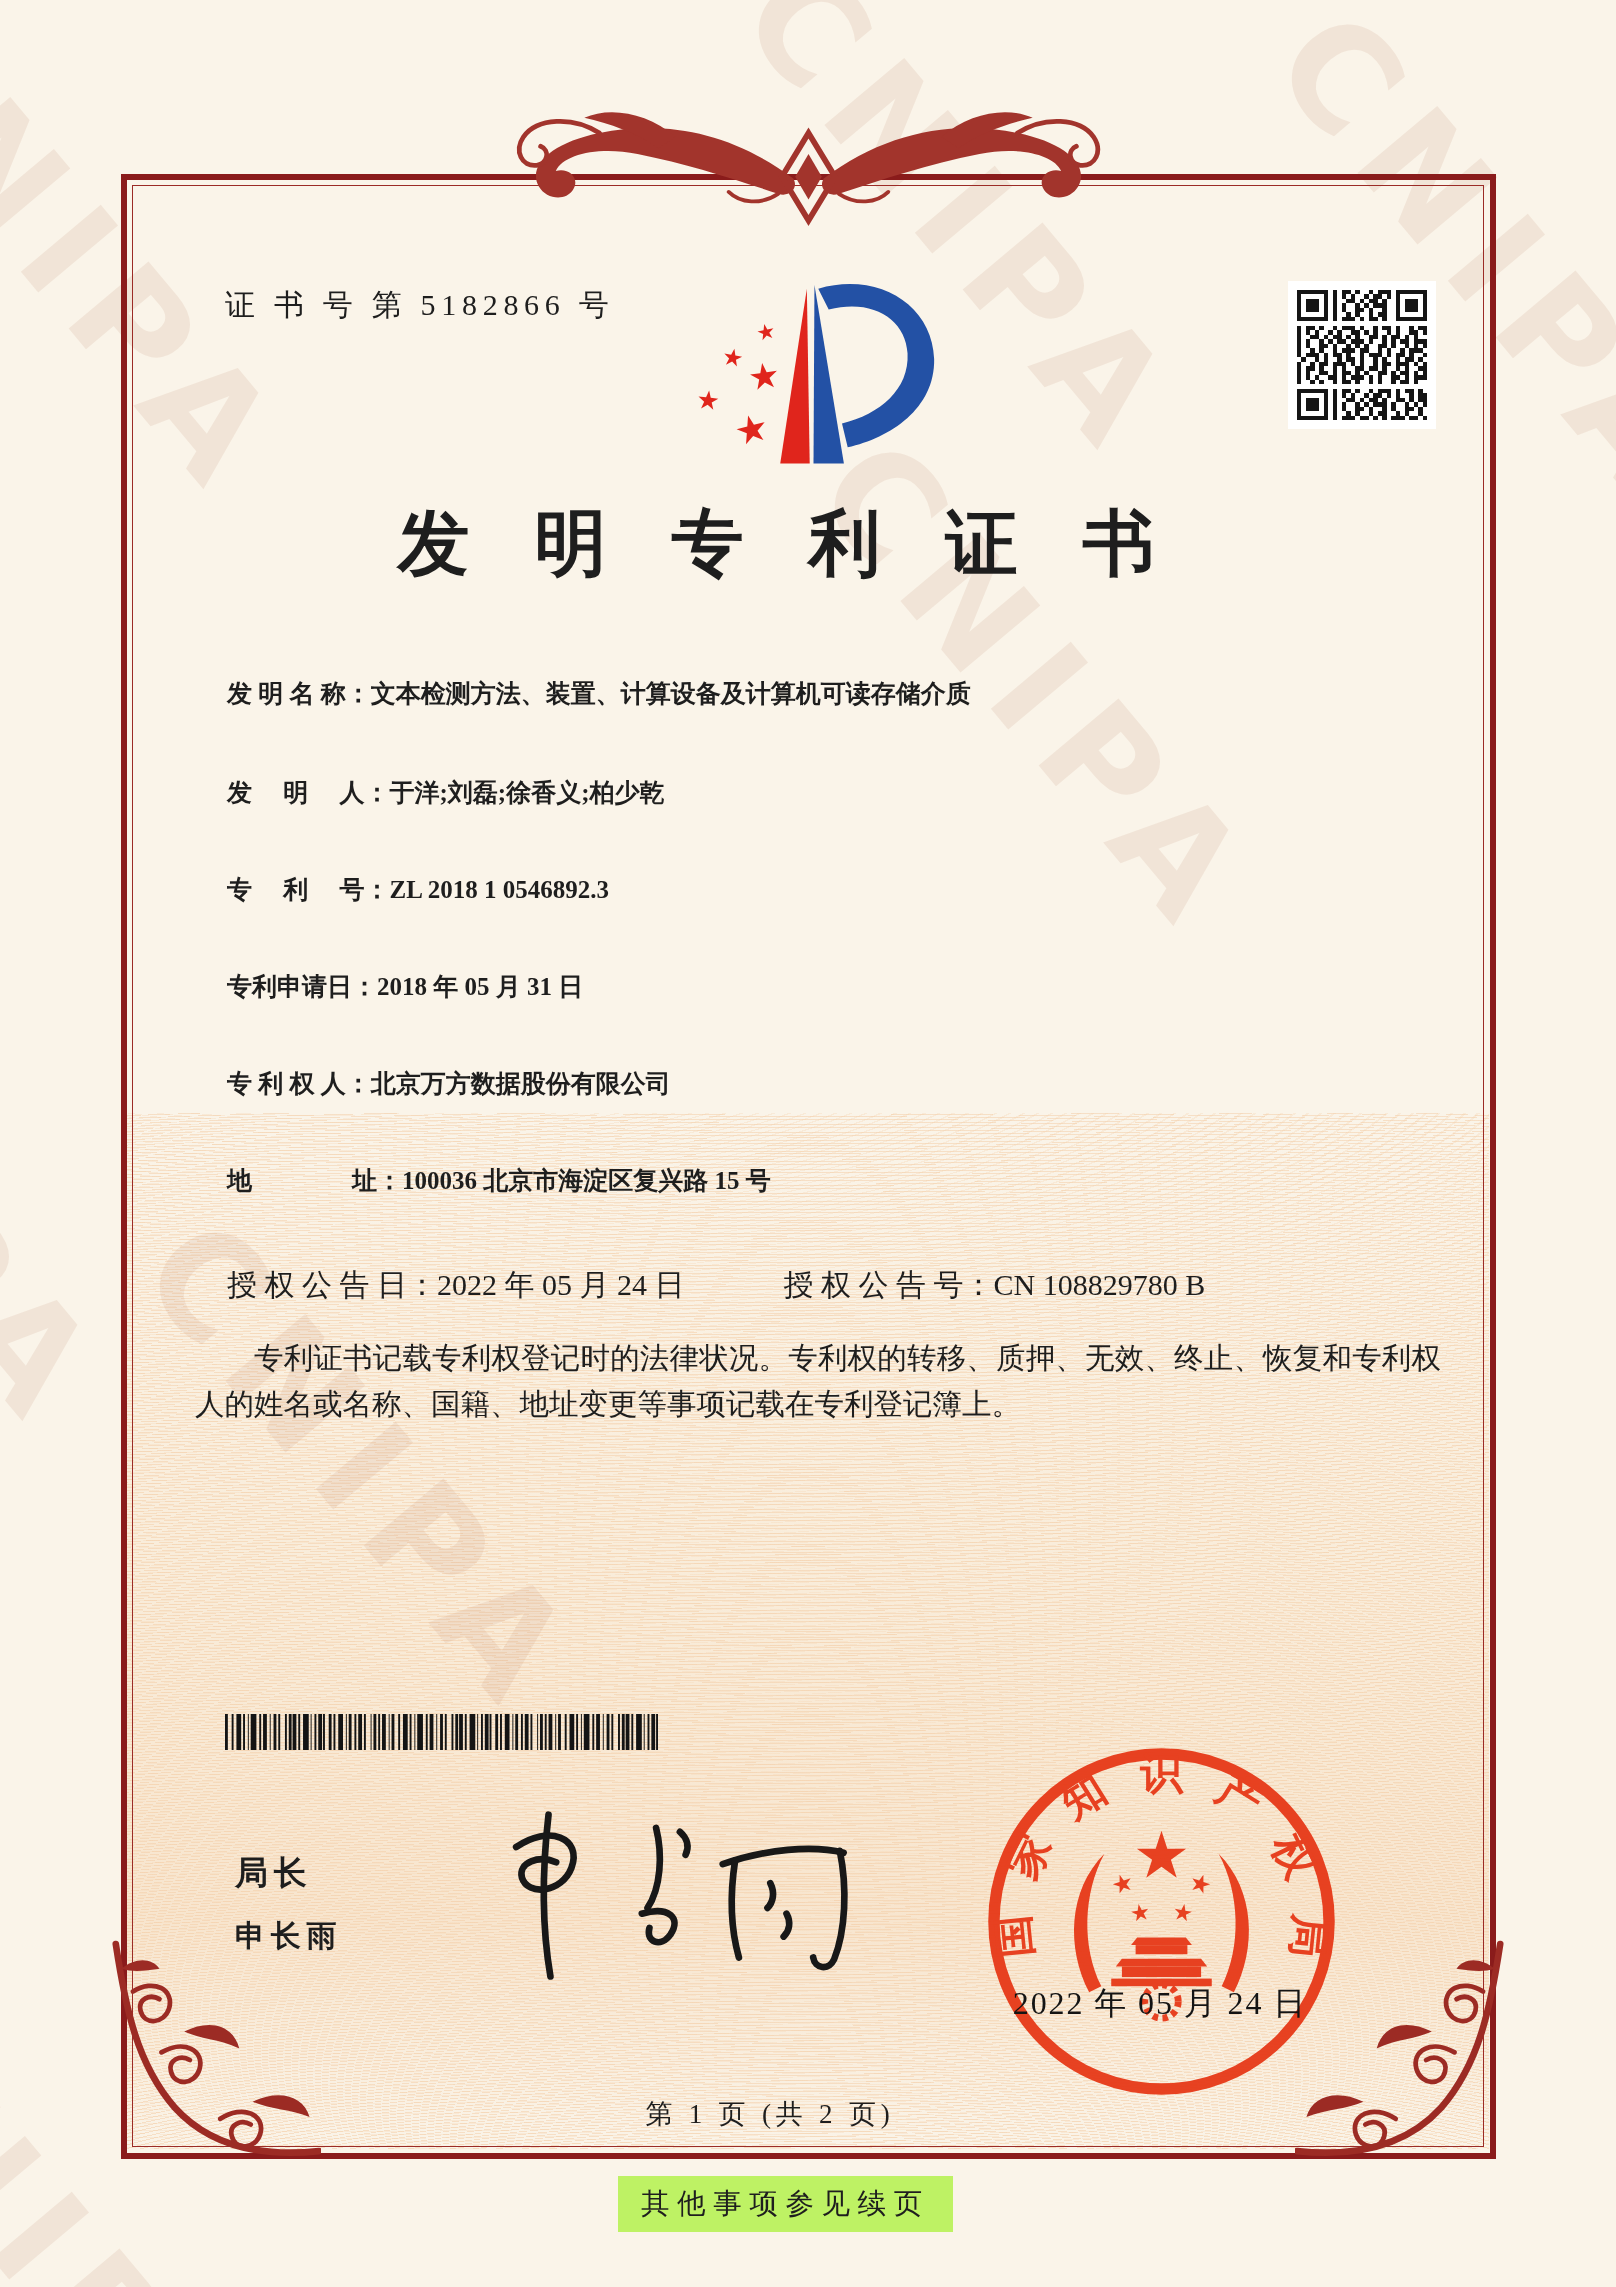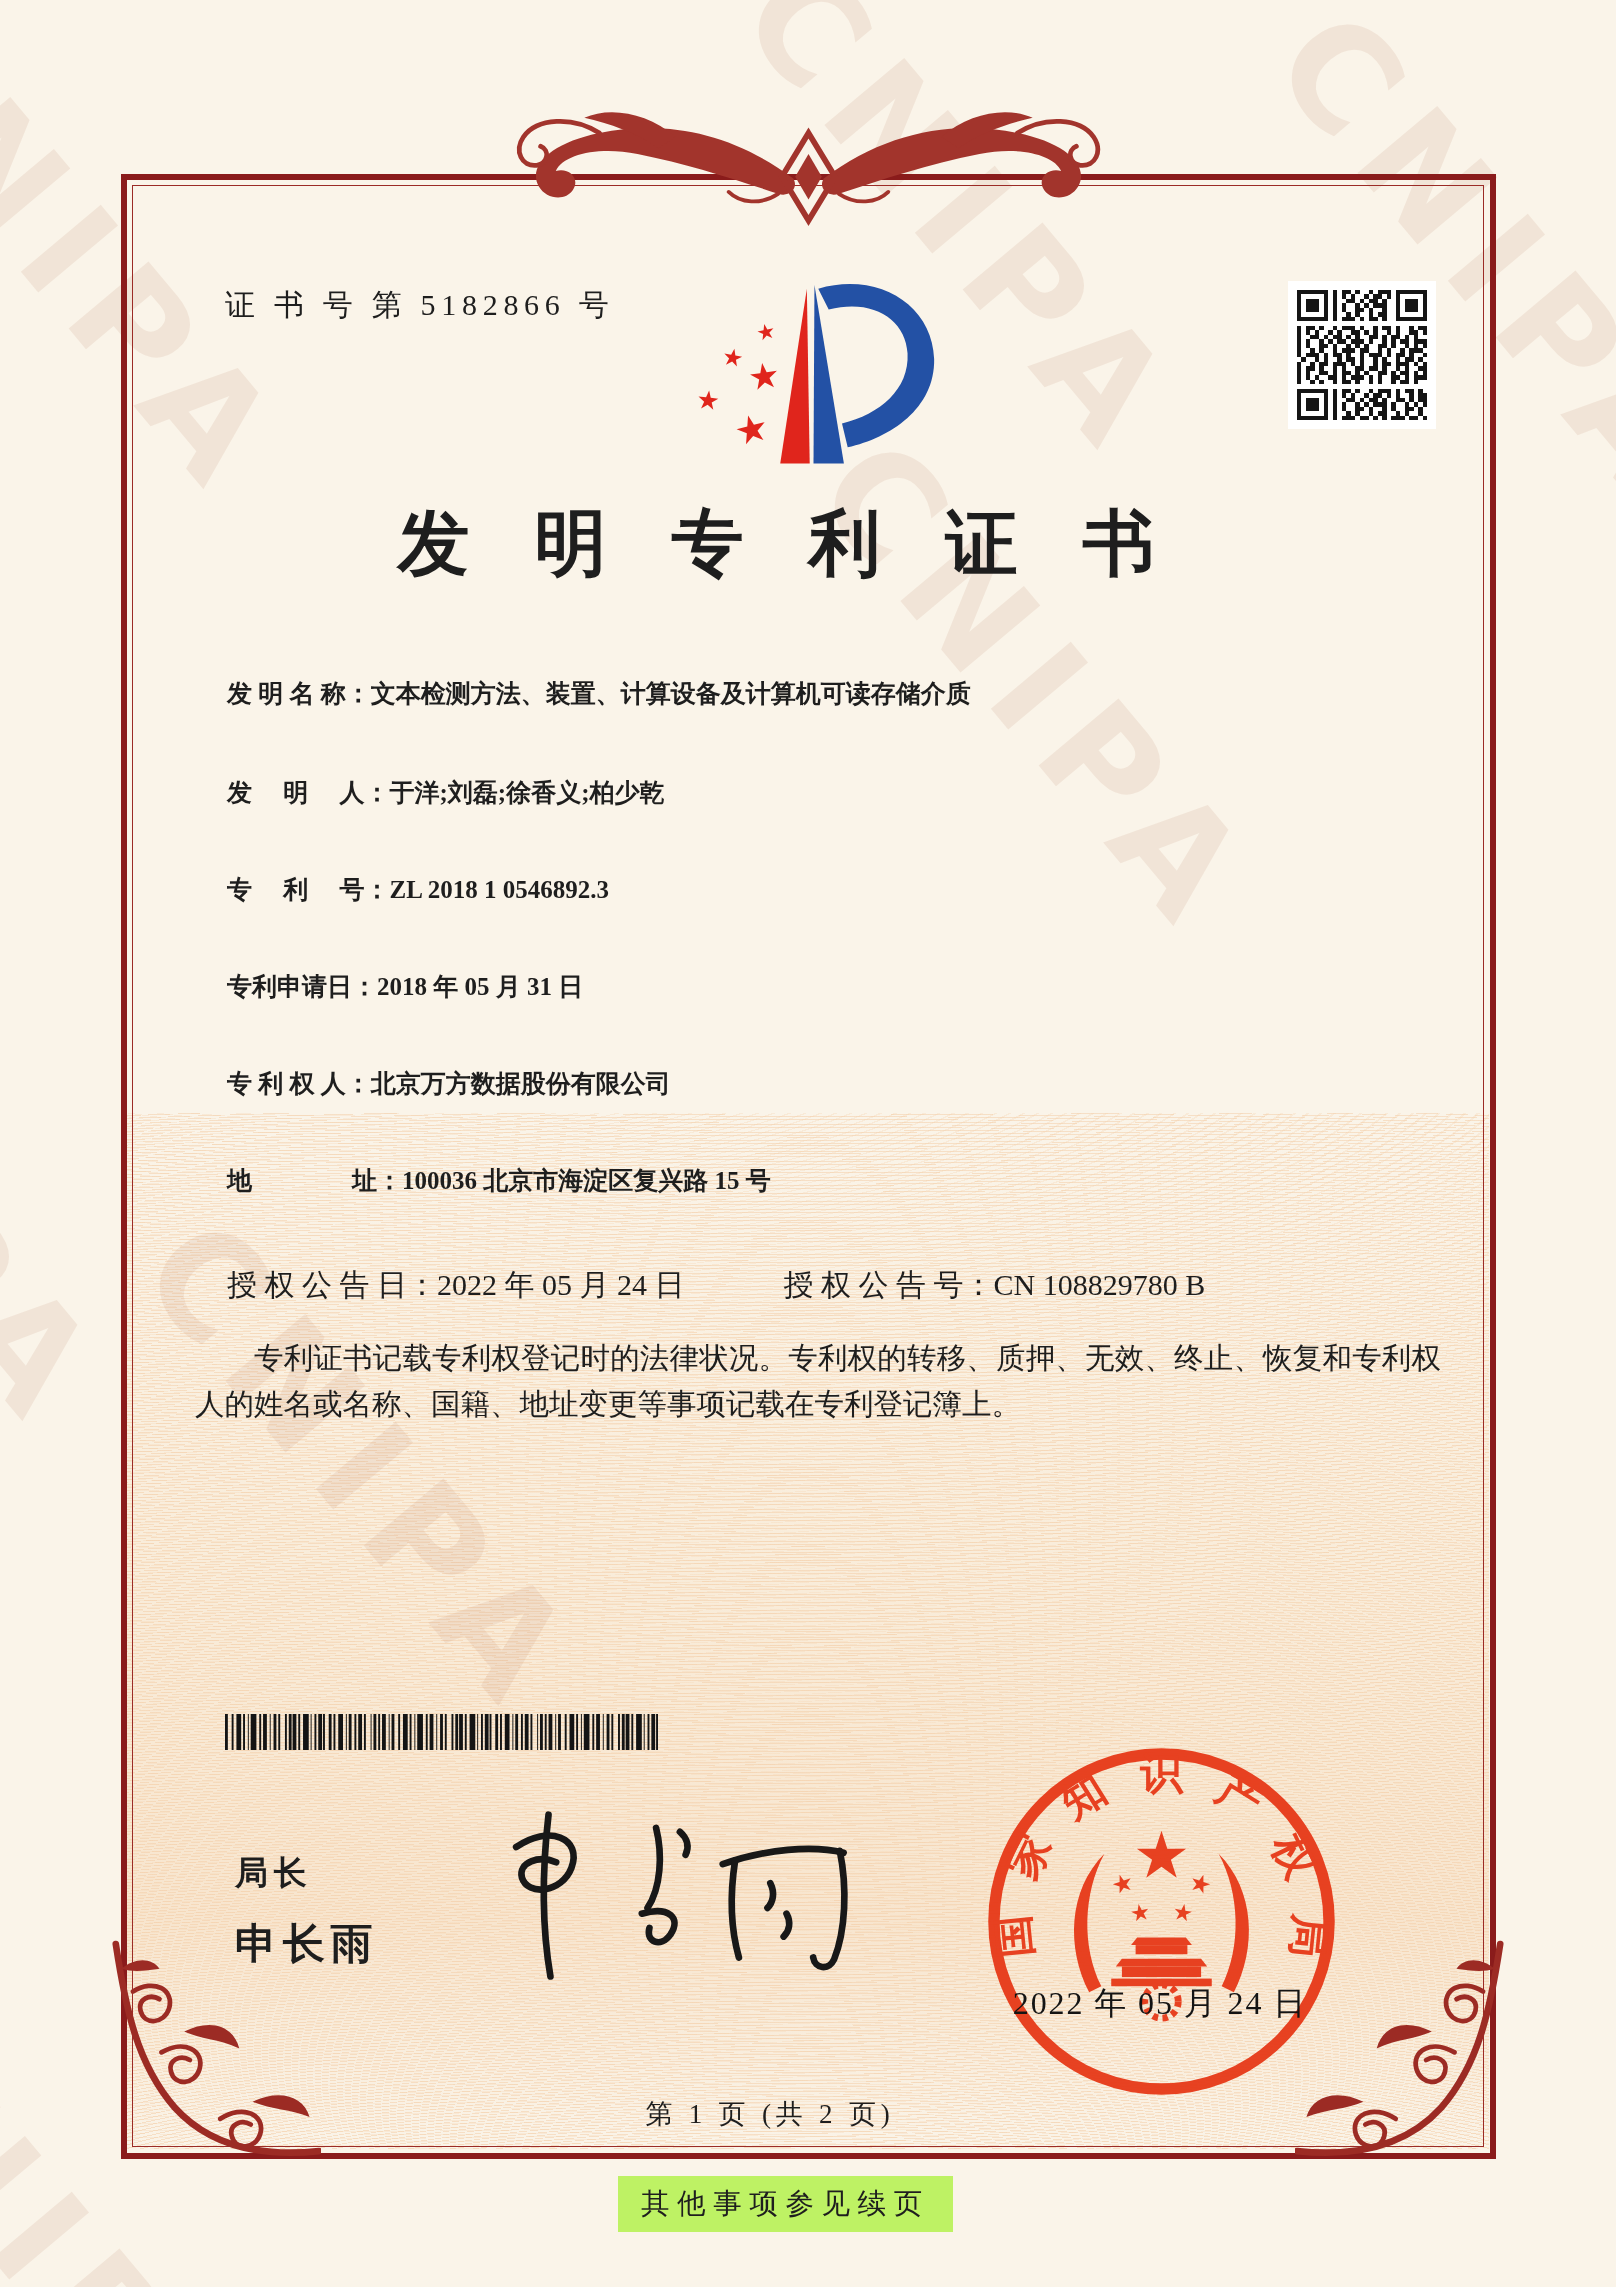--- a/index.html
+++ b/index.html
@@ -59,21 +59,21 @@
     position:absolute;left:195px;top:1335px;width:1246px;
     font-size:29.5px;line-height:46px;text-align:justify;
   }
   .paras p{margin:0;text-indent:2em;}
   .barcode{position:absolute;left:225px;top:1714px;width:433px;height:36px;}
   .officer-title{position:absolute;left:235px;top:1851px;
     font-family:"Liberation Sans","DejaVu Sans",sans-serif;font-weight:600;
     font-size:33px;letter-spacing:5.7px;}
   .officer-name{position:absolute;left:235px;top:1916px;
     font-family:"Liberation Sans","DejaVu Sans",sans-serif;font-weight:600;
-    font-size:42px;letter-spacing:5.7px;}
+    font-size:30px;letter-spacing:5.7px;}
   .sig{position:absolute;left:480px;top:1807px;width:376px;height:181px;}
   .seal{position:absolute;left:981px;top:1741px;width:361px;height:361px;opacity:.95;}
   .seal-date{
     position:absolute;left:989px;top:1982px;width:342px;text-align:center;
     font-size:32px;letter-spacing:1.9px;color:#141414;white-space:nowrap;
   }
   .page-num{position:absolute;left:580px;top:2096px;width:380px;text-align:center;
     font-size:27px;letter-spacing:4.8px;}
   .note{position:absolute;left:618px;top:2176px;width:314px;text-align:center;}
   .note span{display:inline-block;background:#bef264;padding:9px 23px;

